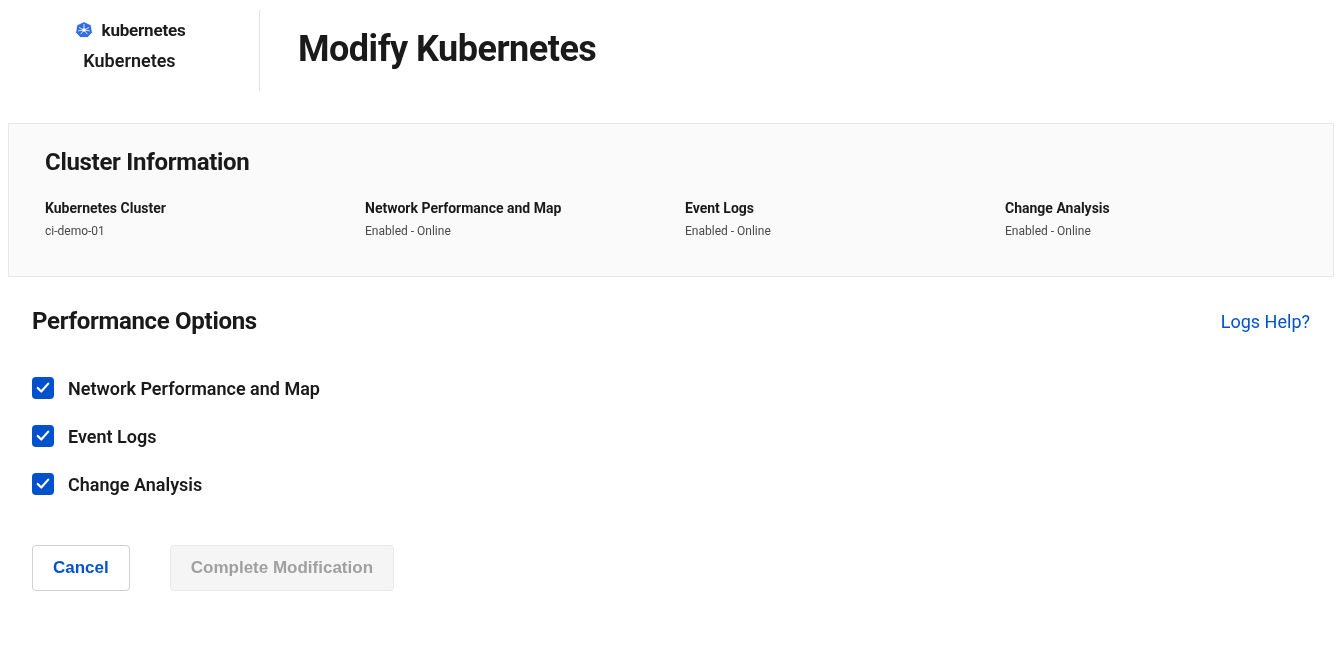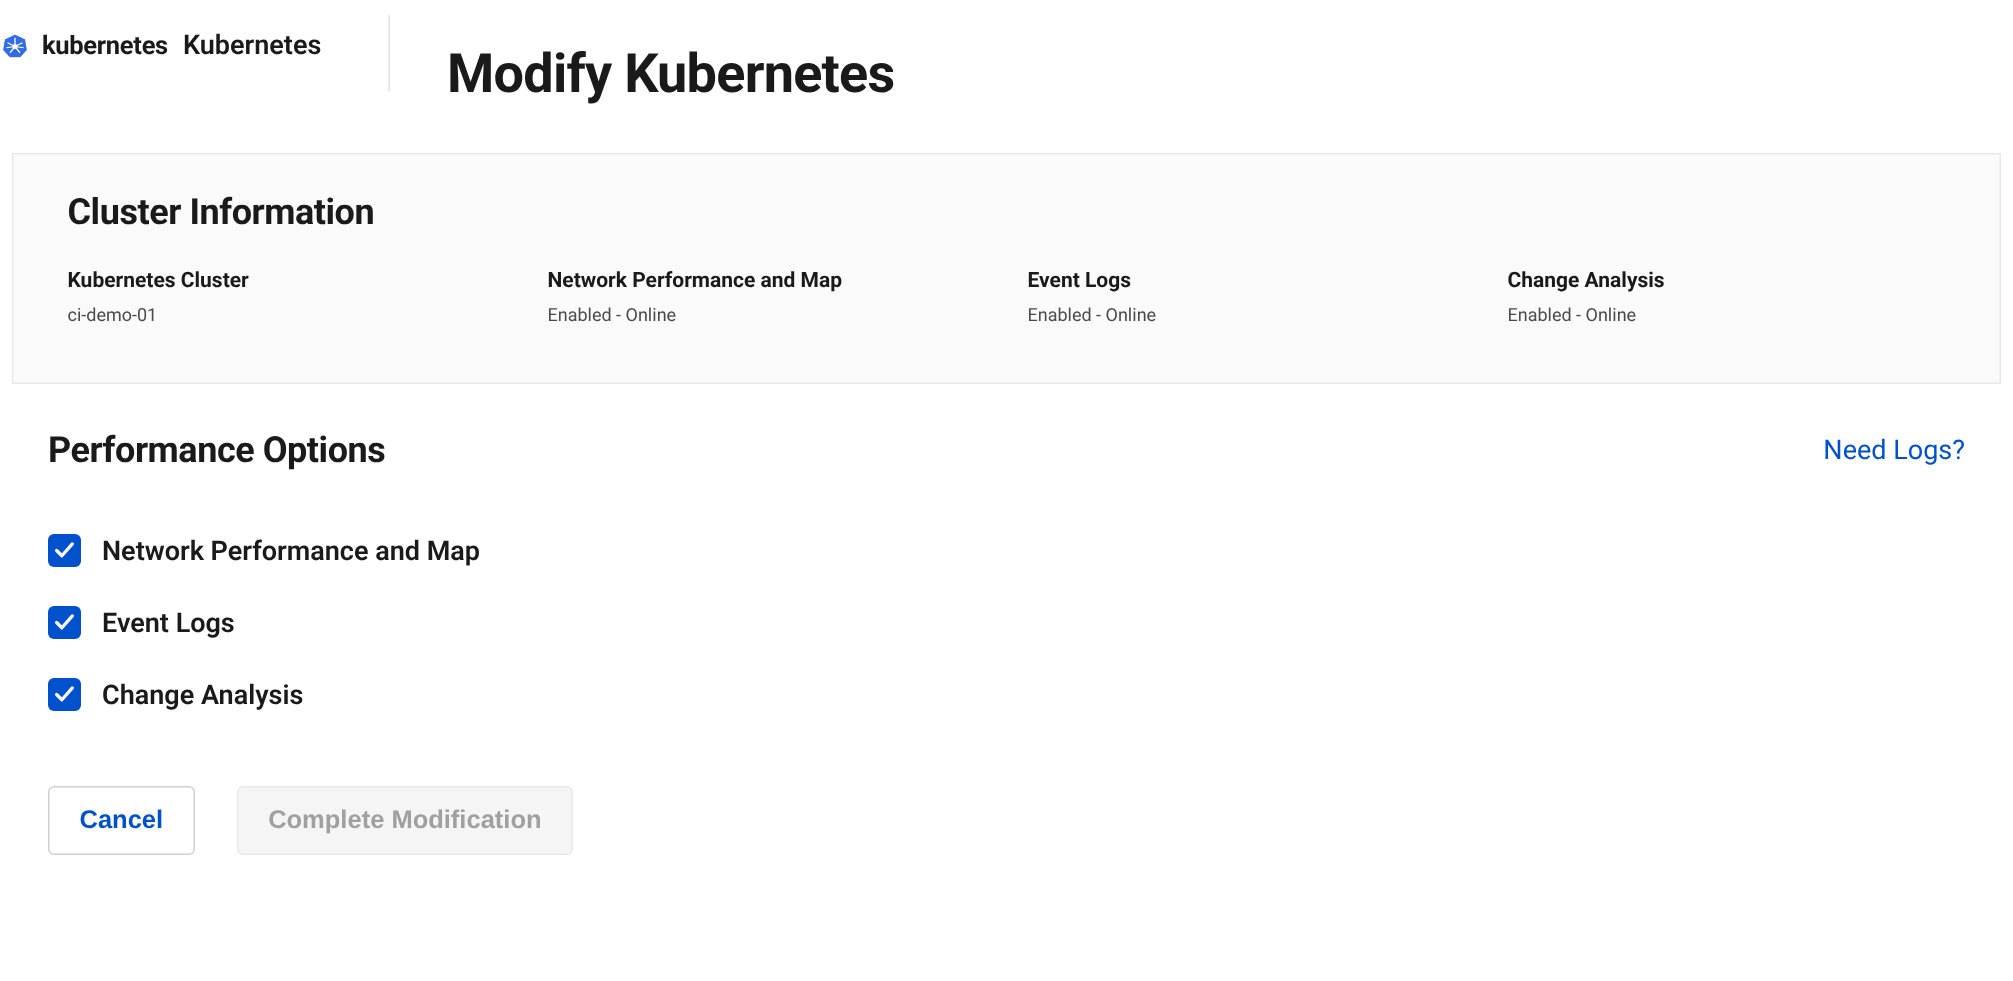--- a/index.html
+++ b/index.html
@@ -17,21 +17,21 @@
     .header {
       display: flex;
       align-items: flex-start;
       padding: 10px 0 0 0;
     }
     .sidebar-block {
       width: 260px;
       border-right: 1px solid #e0e0e0;
       padding: 10px 0 20px 0;
       display: flex;
-      flex-direction: row;
+      flex-direction: column;
       align-items: center;
       gap: 10px;
     }
     .logo-row {
       display: flex;
       align-items: center;
       gap: 8px;
     }
     .k8s-icon {
       width: 20px;
@@ -138,21 +138,21 @@
       height: 14px;
     }
     .checkbox-label {
       font-size: 18px;
       font-weight: 600;
       color: #1a1a1a;
     }
     .button-row {
       margin-top: 50px;
       display: flex;
-      gap: 28px;
+      gap: 40px;
     }
     .btn {
       padding: 12px 20px;
       font-size: 17px;
       font-weight: 600;
       border-radius: 4px;
       cursor: pointer;
       border: 1px solid transparent;
     }
     .btn-cancel {
@@ -204,21 +204,21 @@
     <div class="info-col">
       <div class="info-label">Change Analysis</div>
       <div class="info-value">Enabled - Online</div>
     </div>
   </div>
 </div>
 
 <div class="options-section">
   <div class="options-header">
     <h2 class="options-title">Performance Options</h2>
-    <a class="help-link">Need Logs?</a>
+    <a class="help-link">Logs Help?</a>
   </div>
 
   <div class="checkbox-list">
     <div class="checkbox-row">
       <div class="checkbox">
         <svg viewBox="0 0 16 16">
             <path d="M2 8 L6 12 L14 3" stroke="#ffffff" stroke-width="2.5" fill="none" stroke-linecap="round" stroke-linejoin="round"></path>
           </svg>
       </div>
       <span class="checkbox-label">Network Performance and Map</span>

